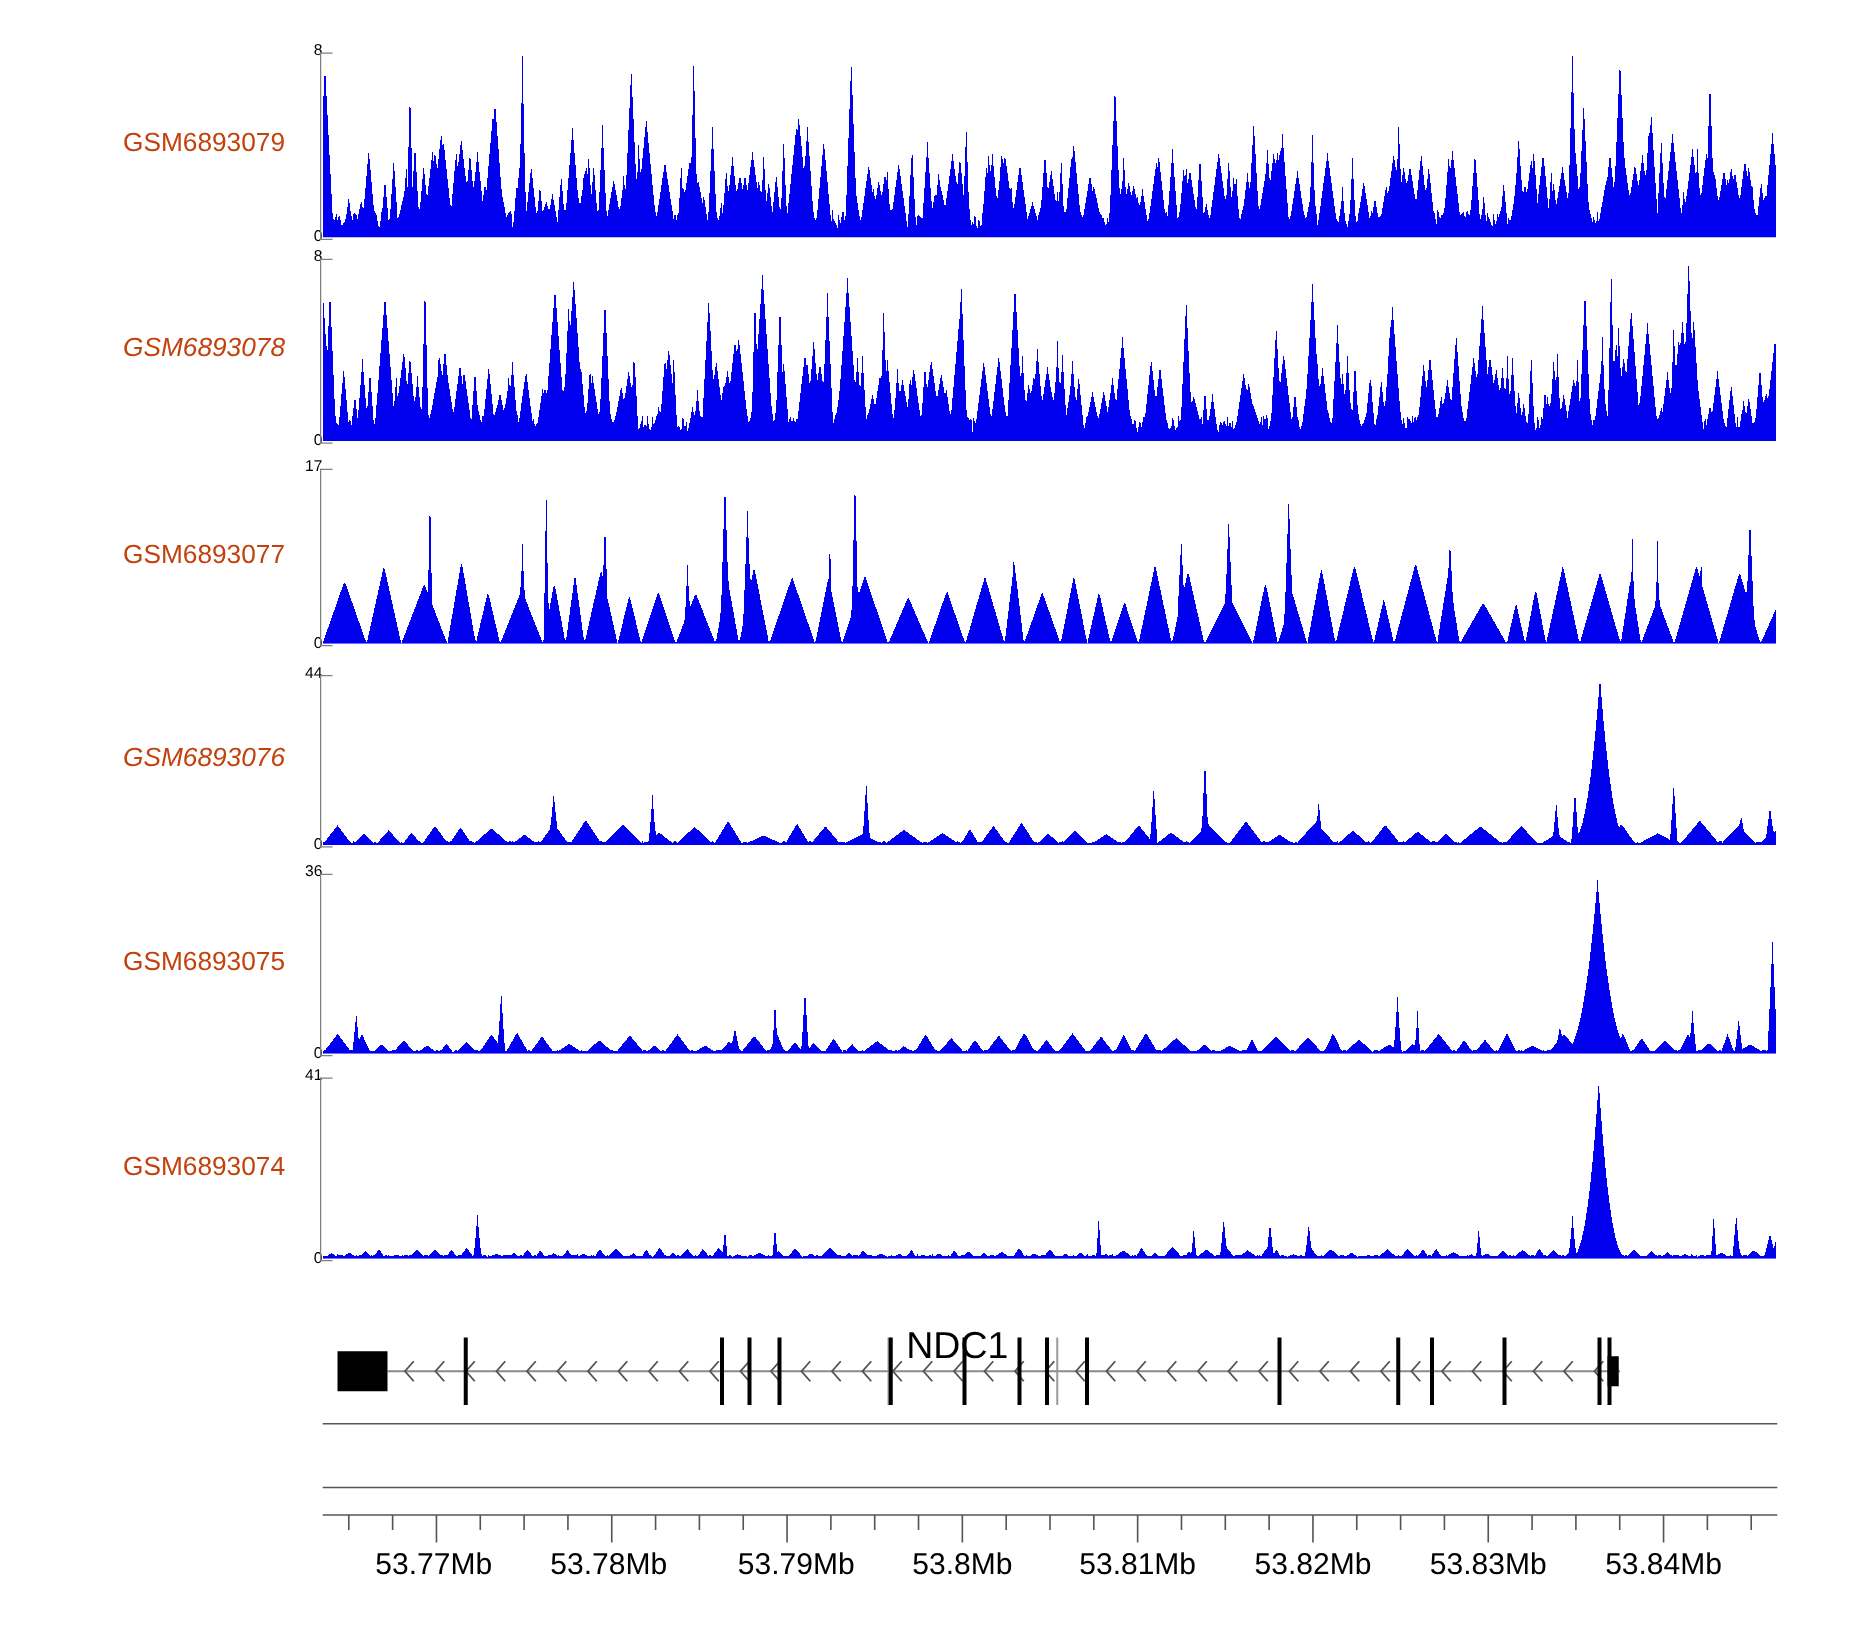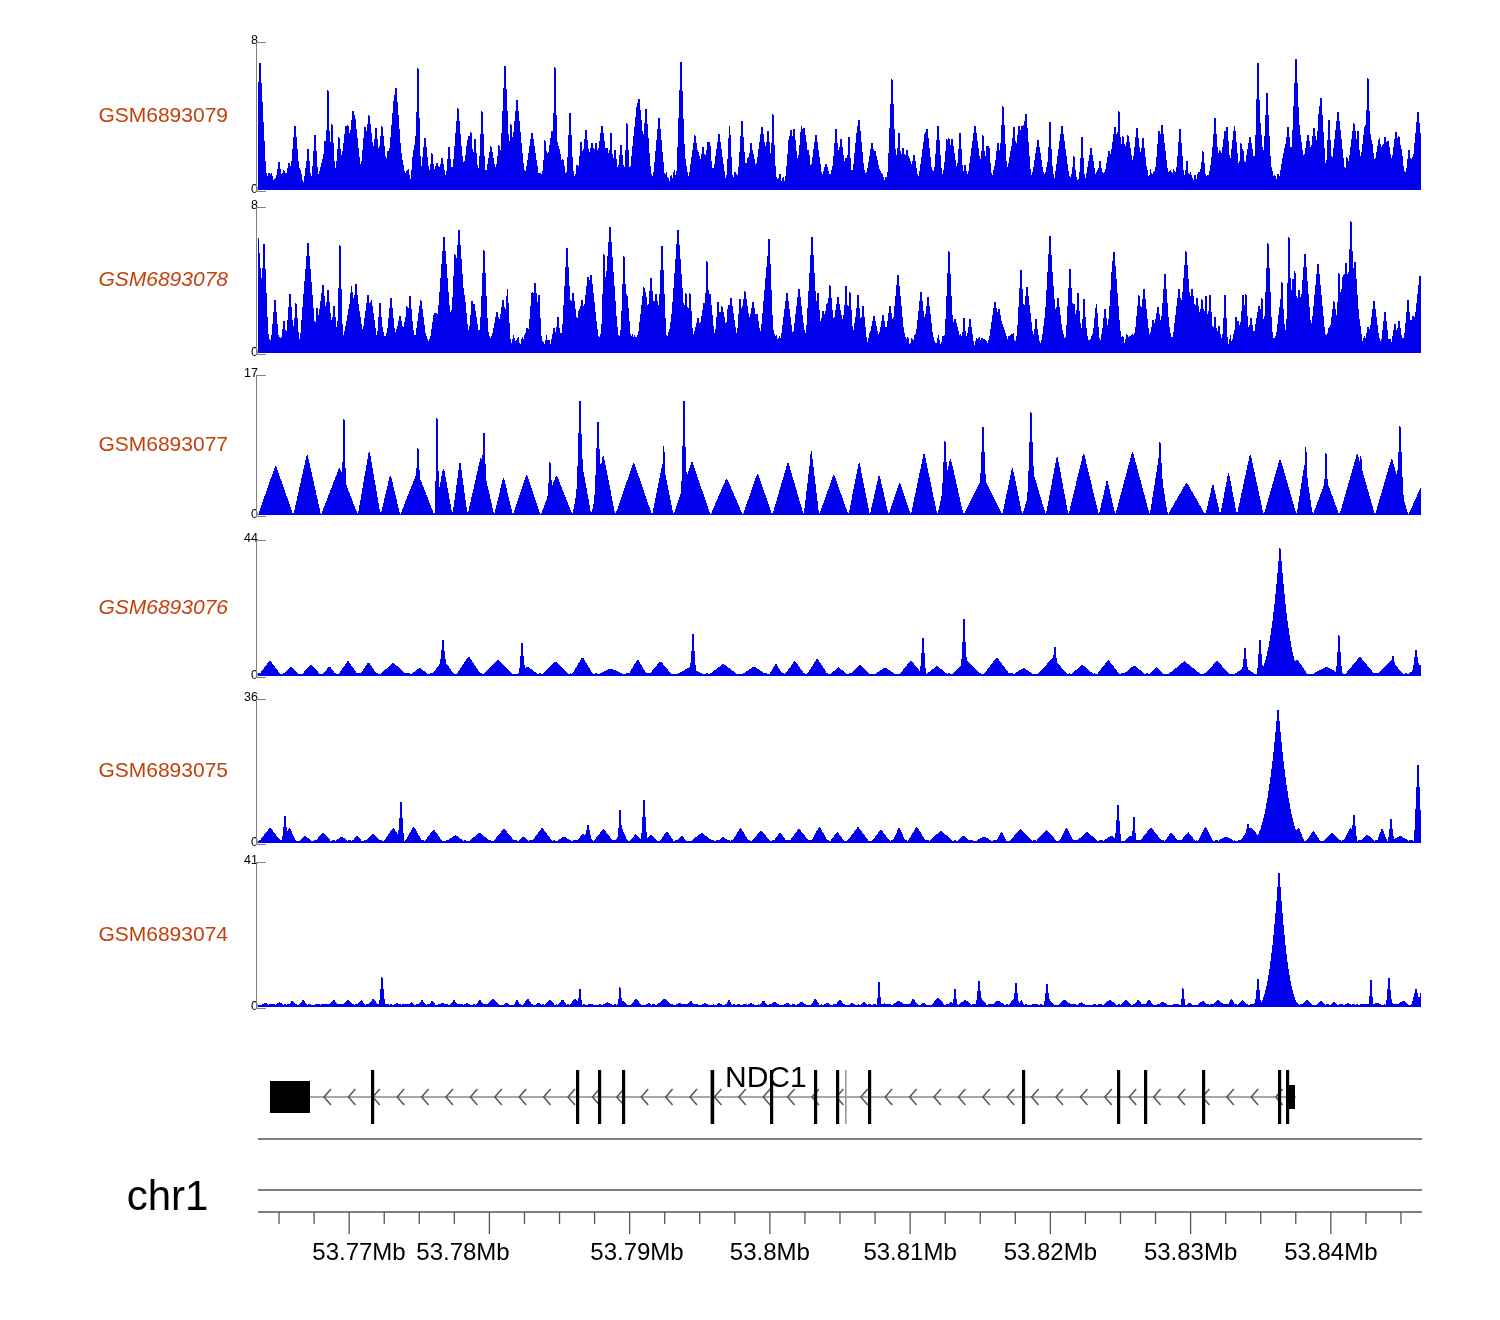--- a/index.html
+++ b/index.html
@@ -176,21 +176,20 @@
           <rect x="886" y="15" width="3.2" height="54" fill="#000000"></rect>
           <rect x="944" y="15" width="3.2" height="54" fill="#000000"></rect>
           <rect x="1020" y="15" width="3.2" height="54" fill="#000000"></rect>
           <rect x="1028" y="15" width="3.2" height="54" fill="#000000"></rect>
           <rect x="12" y="26" width="40" height="32" fill="#000000"></rect>
           <rect x="1028" y="30" width="9" height="24" fill="#000000"></rect>
           <line x1="0" y1="84" x2="1164" y2="84" stroke="#555555" stroke-width="1.3"></line>
         </svg></div>
     </div>
 
-  <div id="chrom-label">chr1</div>
   <div id="ruler" style="left: 258px;"><svg width="1164" height="50" viewBox="0 0 1164 50">
         <line x1="0" y1="4" x2="1164" y2="4" stroke="#555555" stroke-width="1.3"></line>
         <line x1="0" y1="26" x2="1164" y2="26" stroke="#555555" stroke-width="1.3"></line>
         <line x1="21.04" y1="26" x2="21.04" y2="38" stroke="#555555" stroke-width="1.3"></line>
         <line x1="56.10" y1="26" x2="56.10" y2="38" stroke="#555555" stroke-width="1.3"></line>
         <line x1="91.16" y1="26" x2="91.16" y2="48" stroke="#555555" stroke-width="1.3"></line>
         <line x1="126.22" y1="26" x2="126.22" y2="38" stroke="#555555" stroke-width="1.3"></line>
         <line x1="161.28" y1="26" x2="161.28" y2="38" stroke="#555555" stroke-width="1.3"></line>
         <line x1="196.34" y1="26" x2="196.34" y2="38" stroke="#555555" stroke-width="1.3"></line>
         <line x1="231.40" y1="26" x2="231.40" y2="48" stroke="#555555" stroke-width="1.3"></line>
@@ -215,21 +214,21 @@
         <line x1="897.54" y1="26" x2="897.54" y2="38" stroke="#555555" stroke-width="1.3"></line>
         <line x1="932.60" y1="26" x2="932.60" y2="48" stroke="#555555" stroke-width="1.3"></line>
         <line x1="967.66" y1="26" x2="967.66" y2="38" stroke="#555555" stroke-width="1.3"></line>
         <line x1="1002.72" y1="26" x2="1002.72" y2="38" stroke="#555555" stroke-width="1.3"></line>
         <line x1="1037.78" y1="26" x2="1037.78" y2="38" stroke="#555555" stroke-width="1.3"></line>
         <line x1="1072.84" y1="26" x2="1072.84" y2="48" stroke="#555555" stroke-width="1.3"></line>
         <line x1="1107.90" y1="26" x2="1107.90" y2="38" stroke="#555555" stroke-width="1.3"></line>
         <line x1="1142.96" y1="26" x2="1142.96" y2="38" stroke="#555555" stroke-width="1.3"></line>
       </svg></div>
 
-<div class="tick-label" style="left: 359px;">53.77Mb</div>
-    <div class="tick-label" style="left: 463px;">53.78Mb</div>
+<div class="tick-label" style="left: 347px;">53.77Mb</div>
+    <div class="tick-label" style="left: 487px;">53.78Mb</div>
     <div class="tick-label" style="left: 637px;">53.79Mb</div>
     <div class="tick-label" style="left: 769.88px;">53.8Mb</div>
     <div class="tick-label" style="left: 910.12px;">53.81Mb</div>
     <div class="tick-label" style="left: 1050.36px;">53.82Mb</div>
     <div class="tick-label" style="left: 1190.6px;">53.83Mb</div>
     <div class="tick-label" style="left: 1330.84px;">53.84Mb</div>
   </div>
 
 </body></html>

